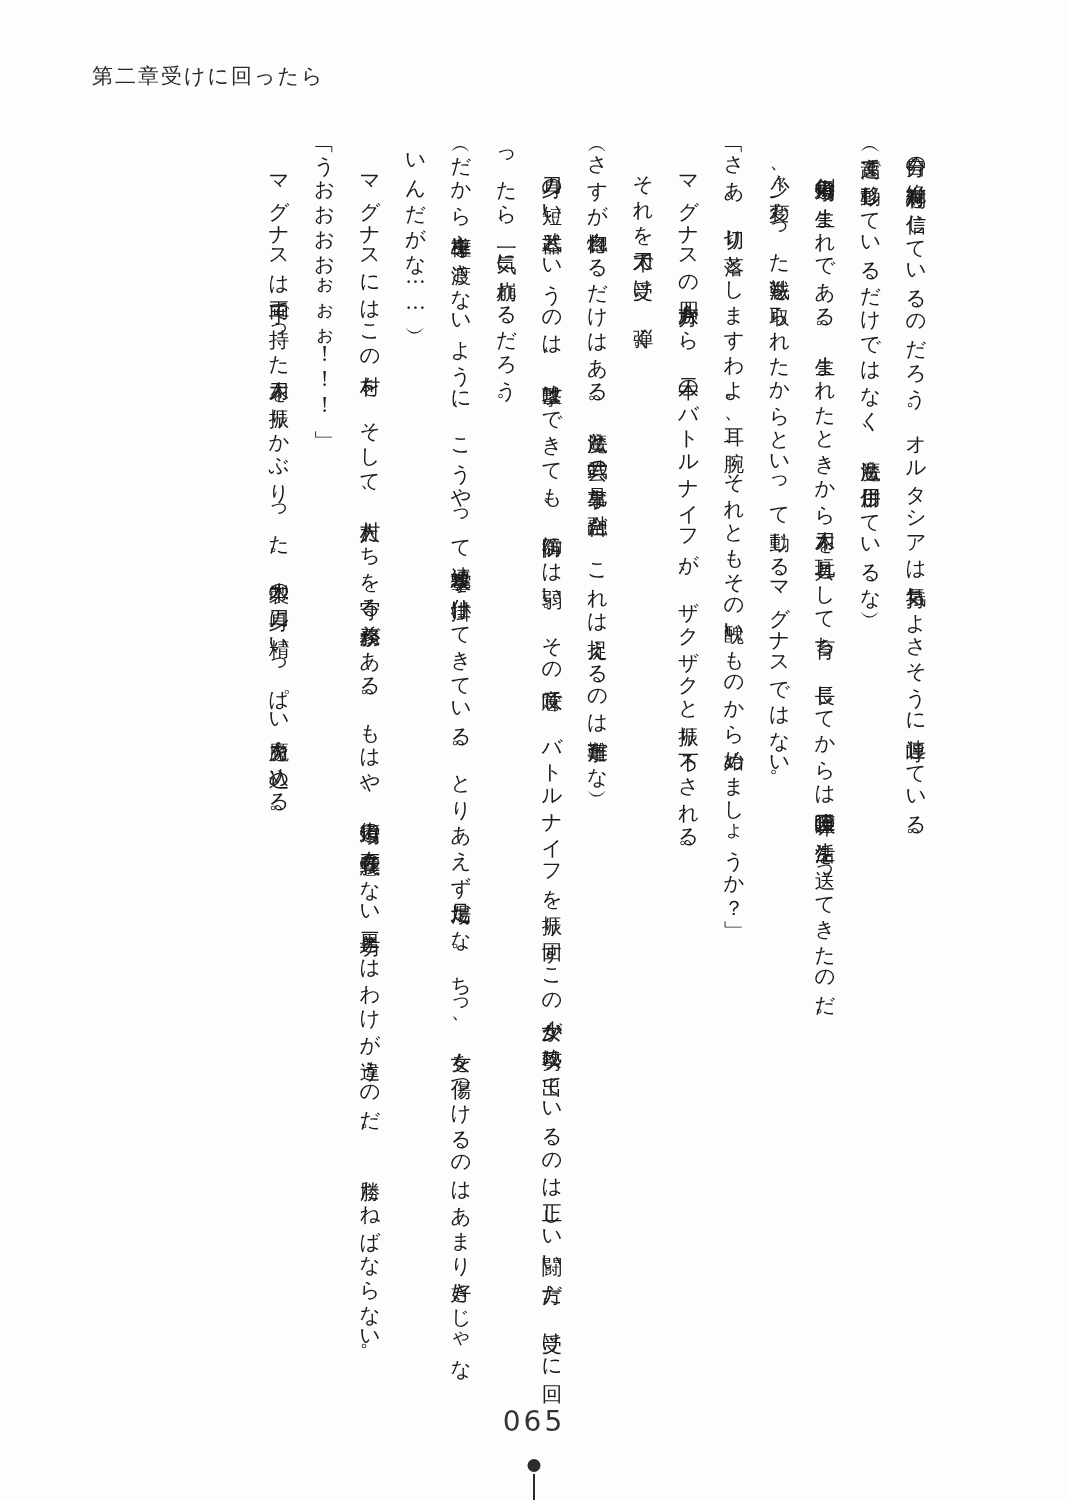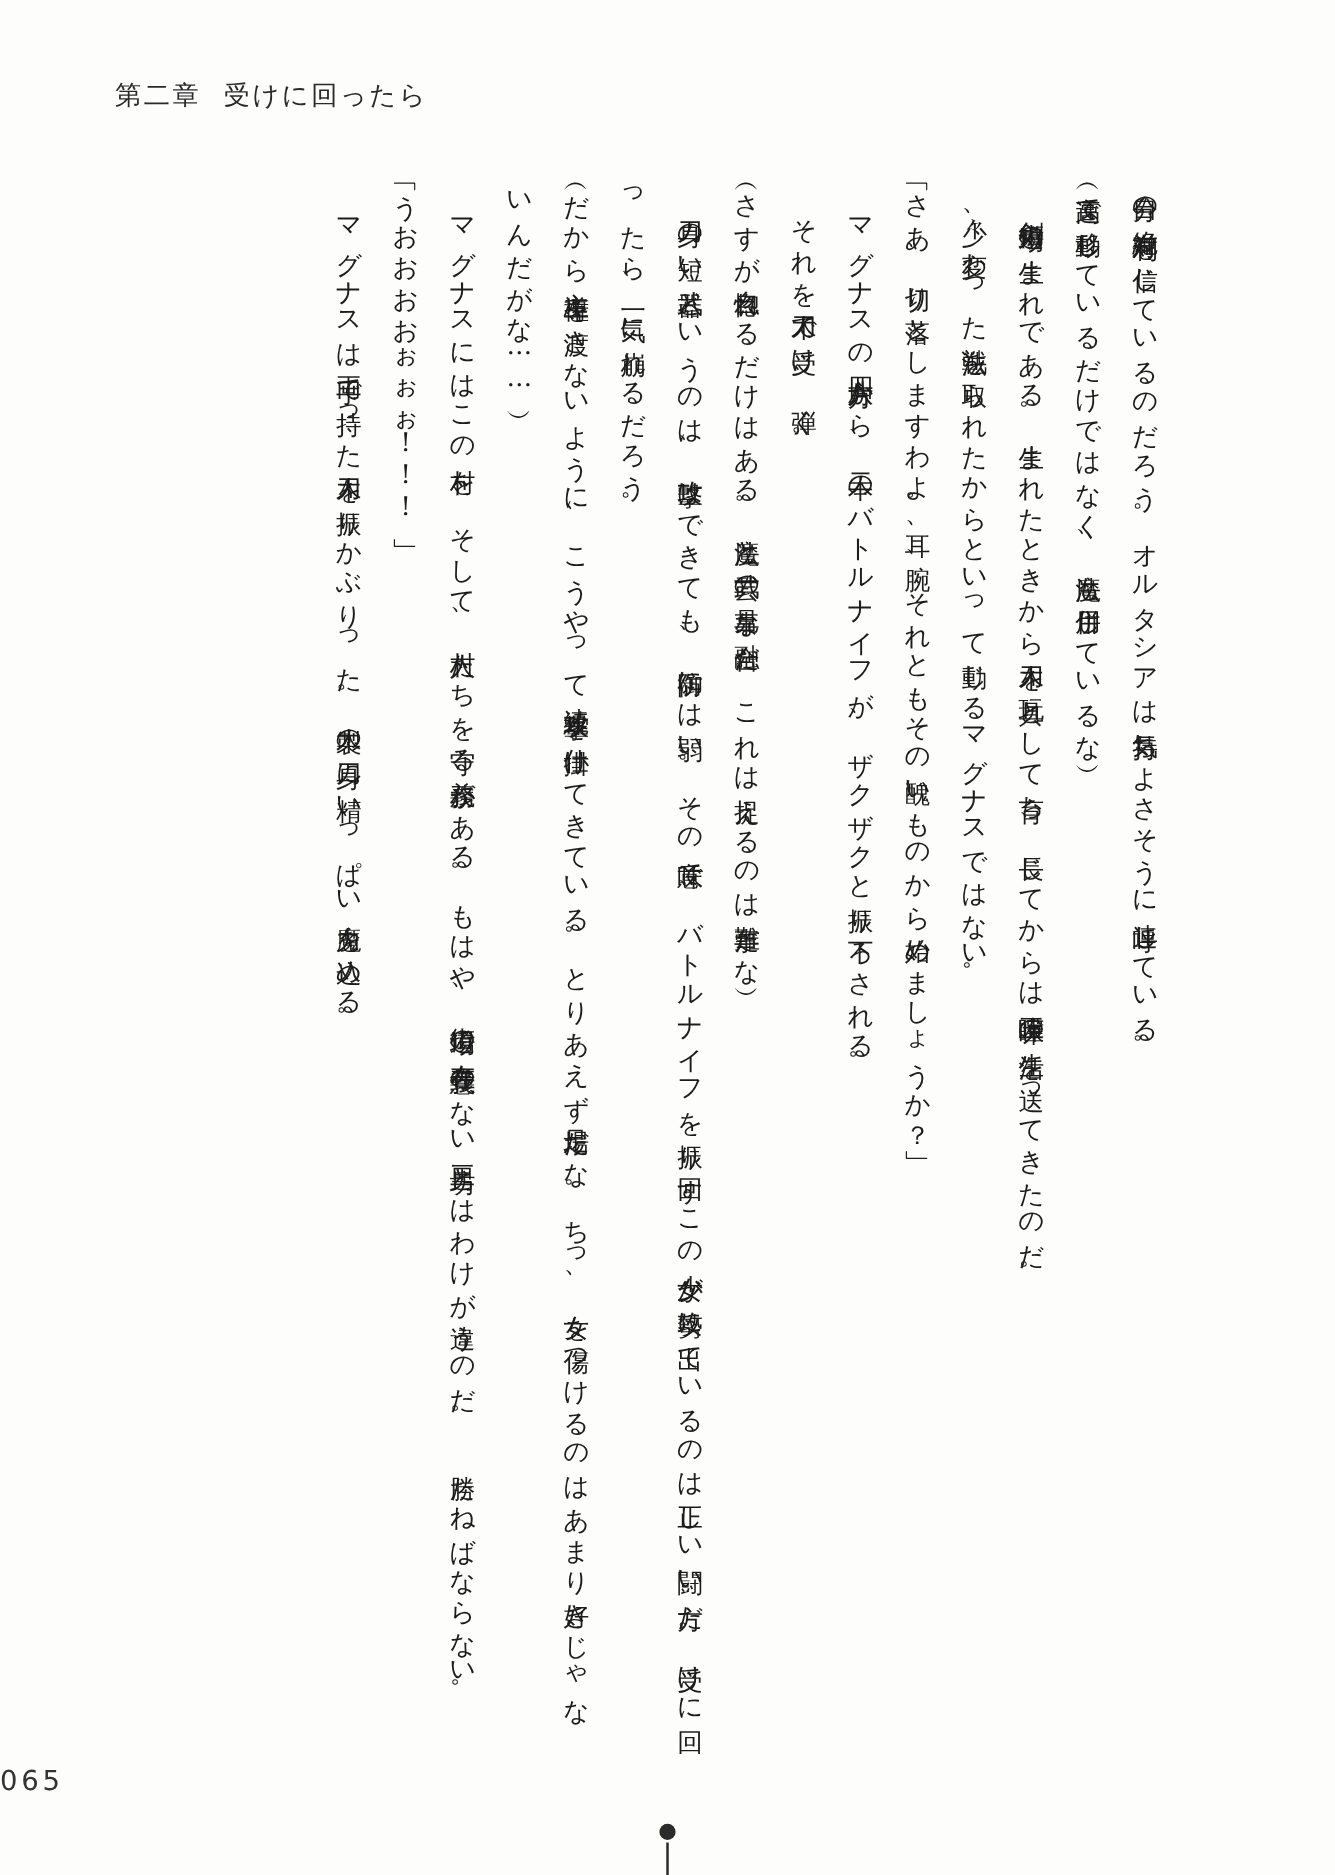--- a/index.html
+++ b/index.html
@@ -19,21 +19,20 @@
   .header {
     position: absolute;
     top: 62px;
     left: 92px;
     font-size: 21px;
     letter-spacing: 2px;
     color: #2a2a2a;
     white-space: nowrap;
   }
   .header .chapter-num {
-    margin-right: 18px;
   }
   .body-text {
     position: absolute;
     top: 140px;
     left: 78px;
     width: 860px;
     height: 1230px;
     writing-mode: vertical-rl;
     text-orientation: upright;
     font-size: 20.5px;
@@ -48,21 +47,22 @@
     text-indent: 1em;
   }
   .body-text p.noindent {
     text-indent: 0;
   }
   .page-number {
     position: absolute;
     bottom: 62px;
     left: 0;
     width: 100%;
-    font-size: 22px;
+    text-align: center;
+    font-size: 28px;
     letter-spacing: 3px;
     color: #333;
     font-family: "DejaVu Sans", "Liberation Sans", sans-serif;
   }
   .mark-dot {
     position: absolute;
     bottom: 28px;
     left: 50%;
     transform: translateX(-50%);
     width: 13px;

